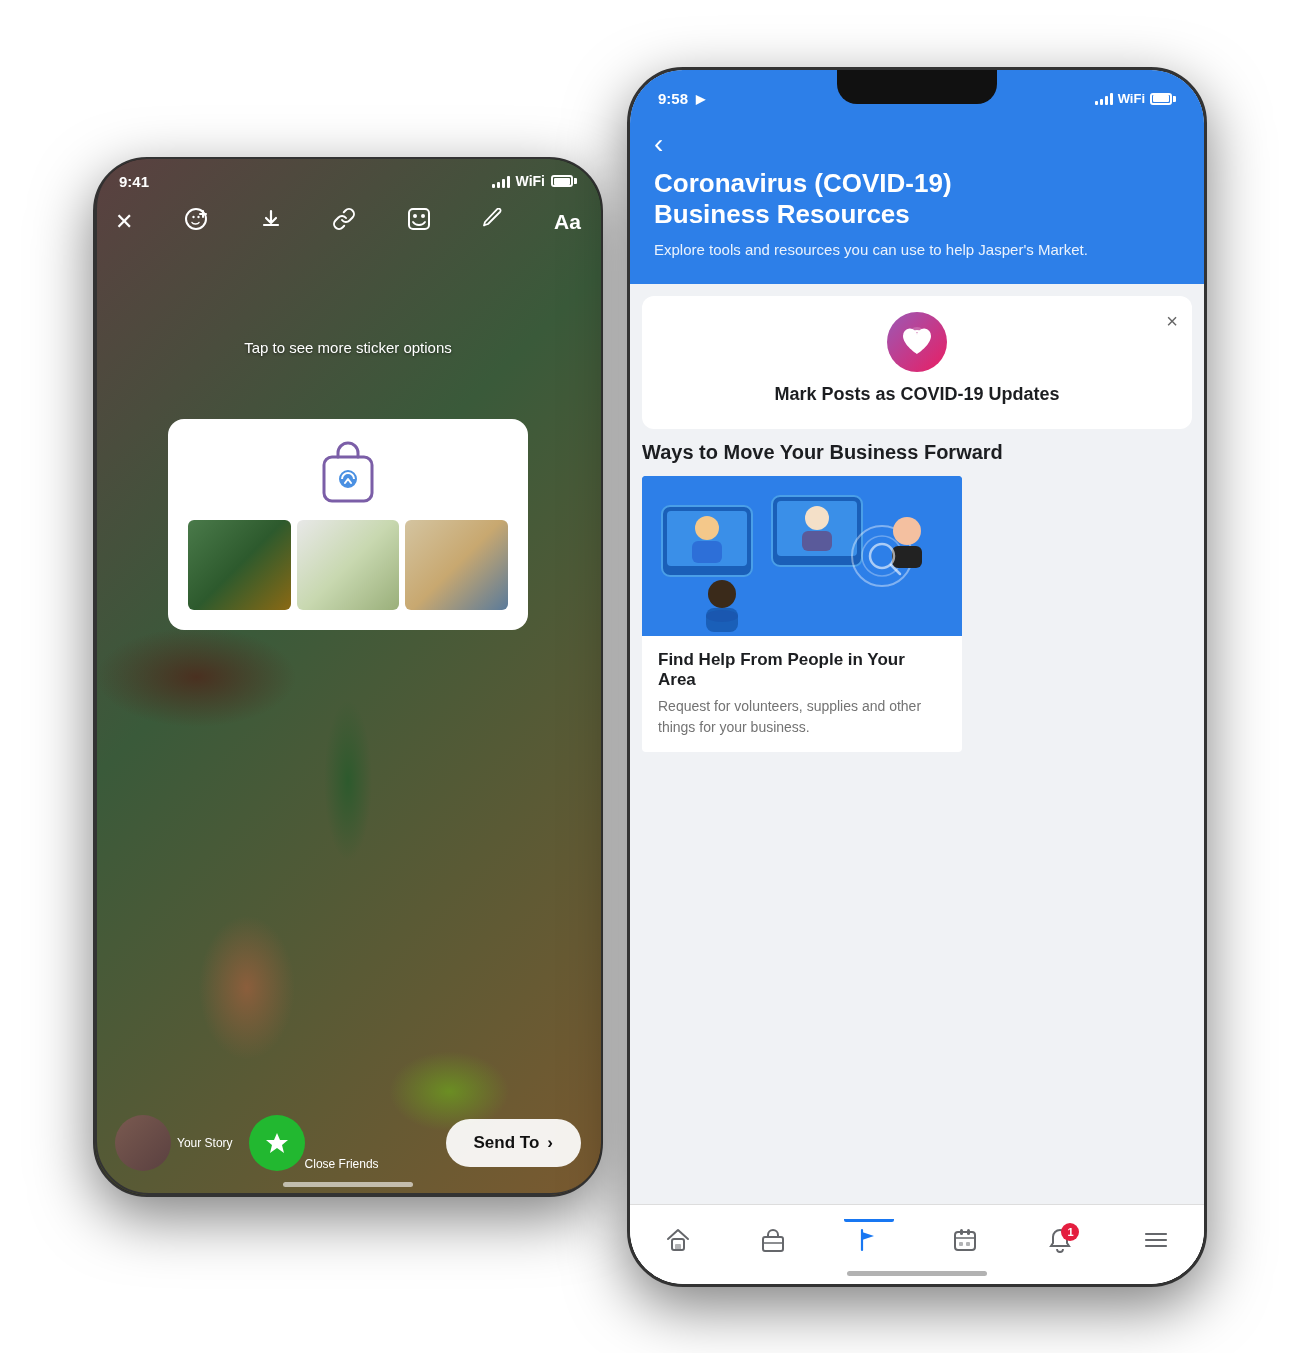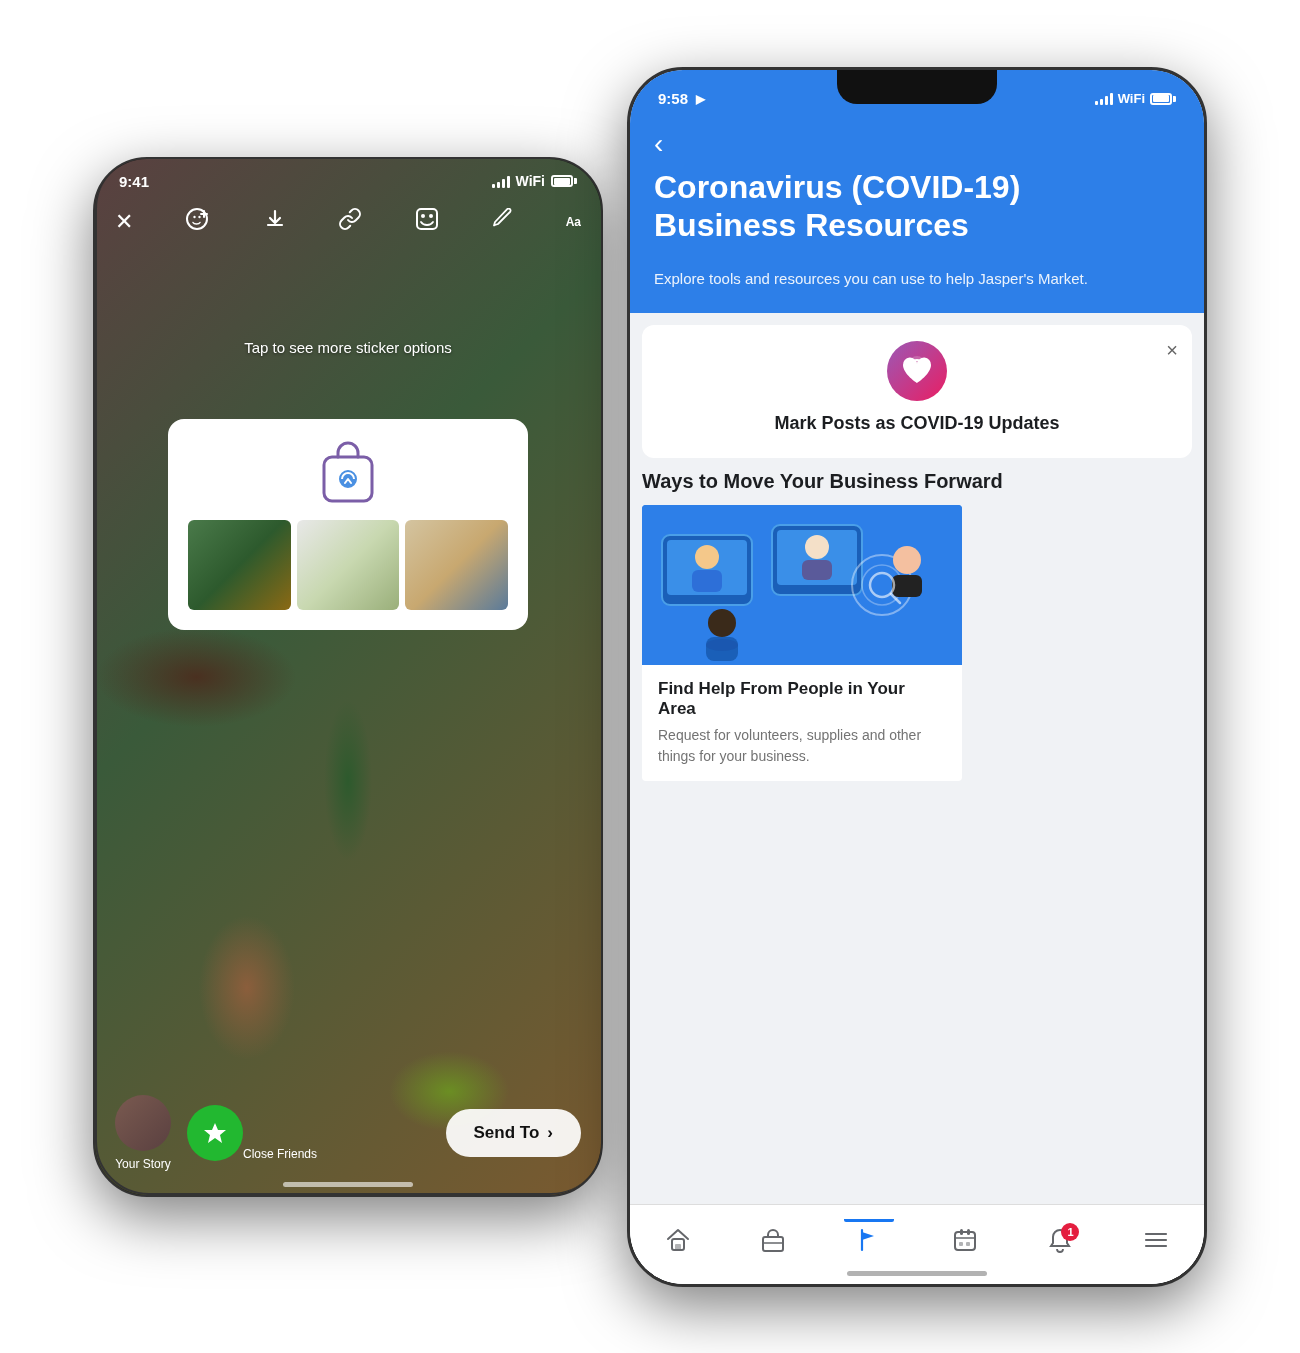--- a/index.html
+++ b/index.html
@@ -292,24 +292,24 @@
     .fb-back {
       color: #fff;
       font-size: 26px;
       font-weight: 300;
       margin-bottom: 8px;
       display: block;
     }
 
     .fb-header-title {
       color: #fff;
-      font-size: 32px;
+      font-size: 26px;
       font-weight: 800;
       line-height: 1.2;
-      margin-bottom: 24px;
+      margin-bottom: 9px;
     }
 
     .fb-header-subtitle {
       color: rgba(255,255,255,0.9);
       font-size: 15px;
       line-height: 1.4;
     }
 
     
     .fb-content {
@@ -598,21 +598,21 @@
         <circle cx="9" cy="10" r="2" fill="white"></circle>
         <circle cx="17" cy="10" r="2" fill="white"></circle>
         <path d="M7 16s2 3 6 3 6-3 6-3" stroke="white" stroke-width="1.8" fill="none" stroke-linecap="round"></path>
       </svg>
     </span>
     <span class="toolbar-icon">
       <svg width="22" height="22" viewBox="0 0 22 22" fill="none">
         <path d="M3 17l3-1L18 4a2 2 0 00-2.83-2.83L3 14l-1 3.5z" stroke="white" stroke-width="1.8" fill="none" stroke-linejoin="round"></path>
       </svg>
     </span>
-    <span class="toolbar-icon" style="font-size:12px;font-weight:700;">Aa</span>
+    <span class="toolbar-icon" style="font-size:21px;font-weight:700;">Aa</span>
   </div>
 
   <div class="tap-hint">Tap to see more sticker options</div>
 
   <div class="sticker-card">
     <div class="sticker-bag-icon">
       <svg width="64" height="72" viewBox="0 0 64 72" fill="none">
         <rect x="8" y="22" width="48" height="44" rx="8" fill="white" stroke="#7B5EA7" stroke-width="3"></rect>
         <path d="M22 22V18a10 10 0 0120 0v4" stroke="#7B5EA7" stroke-width="3" fill="none" stroke-linecap="round"></path>
         <circle cx="32" cy="44" r="10" fill="#4A90E2" stroke="white" stroke-width="2"></circle>
@@ -624,21 +624,21 @@
       <div class="sticker-photo sticker-photo-1"></div>
       <div class="sticker-photo sticker-photo-2"></div>
       <div class="sticker-photo sticker-photo-3"></div>
     </div>
   </div>
 
   <div class="phone-left" style="position:absolute;bottom:0;left:0;right:0;z-index:10;background:transparent;">
   </div>
 
   <div class="bottom-bar">
-    <div style="display:flex;flex-direction:column;align-items:center;gap:6px;">
+    <div style="display:flex;align-items:center;gap:6px;">
       <div class="story-avatar">
         <div class="story-avatar-inner"></div>
       </div>
       <span style="color:#fff;font-size:12px;font-weight:500;">Your Story</span>
     </div>
     <div style="display:flex;flex-direction:row;align-items:flex-end;gap:0;">
       <div class="close-friends-btn">
         <svg viewBox="0 0 28 28" fill="white">
           <polygon points="14,4 17,11 25,11 19,16 21,24 14,19 7,24 9,16 3,11 11,11"></polygon>
         </svg>

